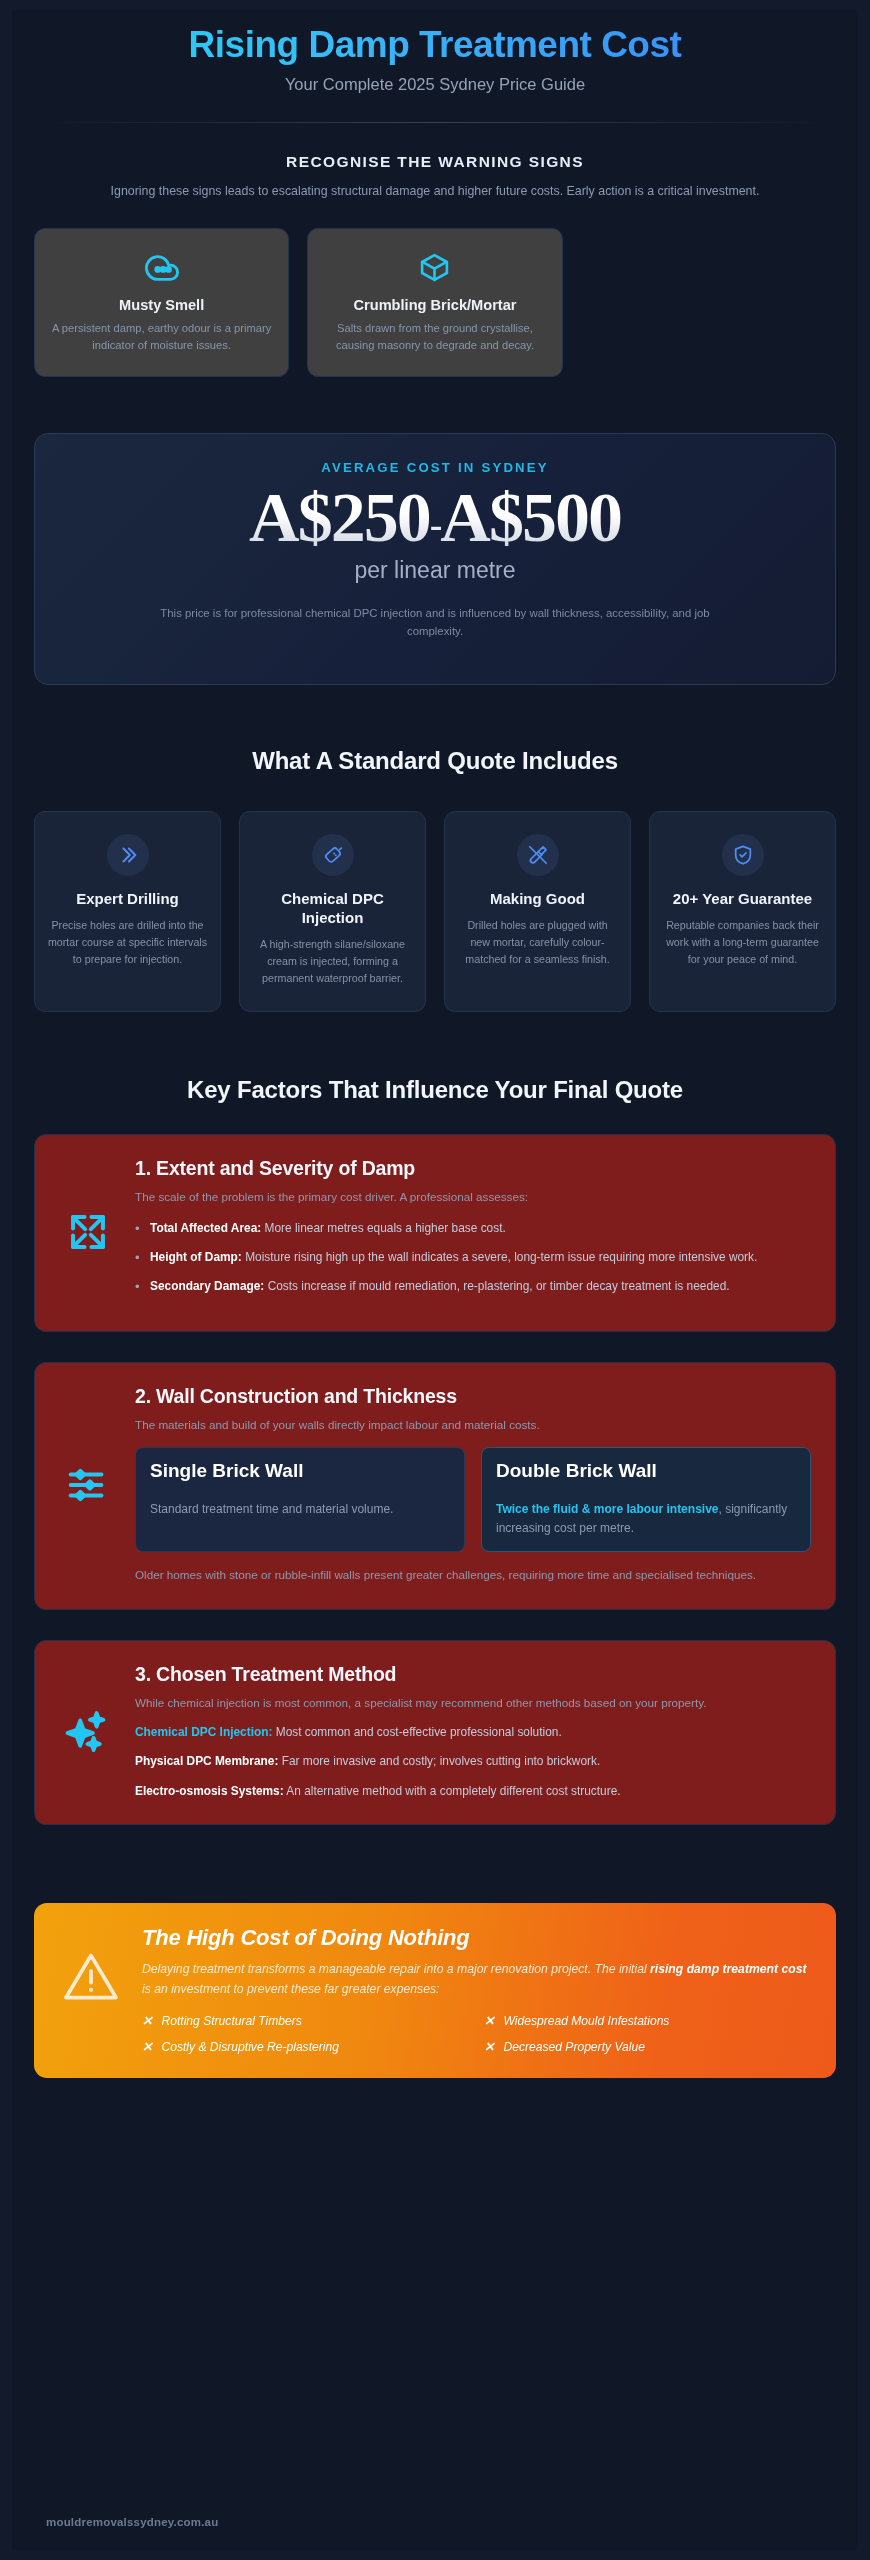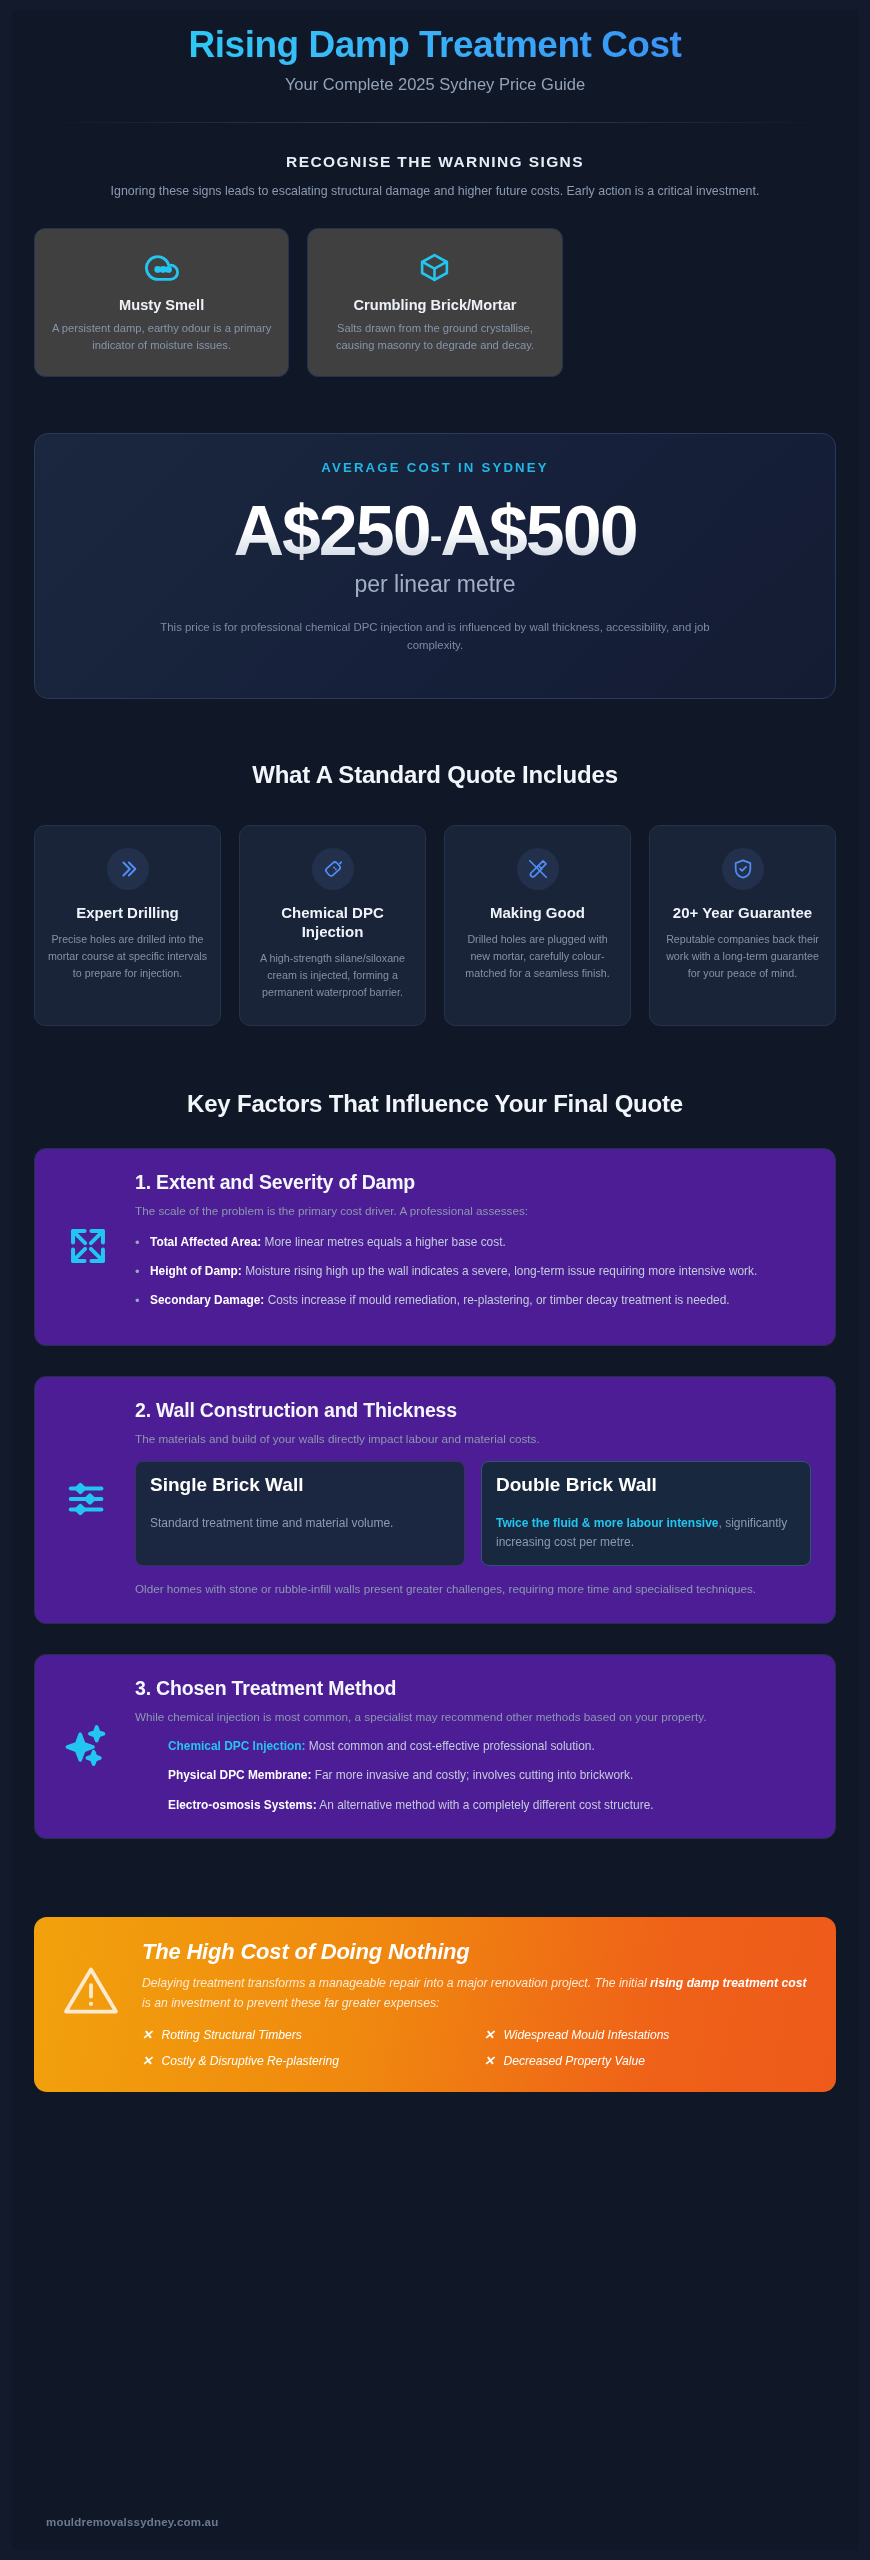--- a/index.html
+++ b/index.html
@@ -65,26 +65,27 @@
   .hero{
     border:1px solid #2a3a58; border-radius:14px;
     background:linear-gradient(135deg,#1b273f 0%, #16203a 55%, #131c32 100%);
     padding:26px 30px 32px; text-align:center;
   }
   .hero-label{
     font-size:13.2px; font-weight:bold; letter-spacing:2.2px;
     color:#22b8e6; text-transform:uppercase;
   }
   .hero-price{
-    margin-top:20px; font-size:70px; font-weight:bold; letter-spacing:-2px;
+    margin-top:6px; font-size:70px; font-weight:bold; letter-spacing:-2px;
     line-height:1.05;
     background:linear-gradient(180deg,#ffffff 0%, #ffffff 45%, #c5cfdd 100%);
     -webkit-background-clip:text; background-clip:text;
     -webkit-text-fill-color:transparent; color:#fff;
     white-space:nowrap;
+    font-family:Liberation Serif, serif;
   }
   .hero-price .dash{ font-size:38px; vertical-align:middle; }
   .hero-unit{ margin-top:2px; font-size:23px; color:#a3b0c4; font-weight:400; }
   .hero-note{
     margin:20px auto 12px; max-width:600px;
     font-size:11.4px; line-height:1.6; color:#7d8ba1;
   }
 
   
   .sec-head{
@@ -110,21 +111,21 @@
   }
   .q-title{
     margin-top:14px; font-size:15px; font-weight:bold; color:#f0f4fa; line-height:1.25;
   }
   .q-desc{ margin-top:8px; font-size:10.7px; line-height:1.6; color:#8391a8; }
 
   
   .factors-wrap{ margin-top:64px; }
   .factor{
     margin-top:30px;
-    background:#4c1d95; border:1px solid #24314c; border-radius:12px;
+    background:#7f1d1d; border:1px solid #24314c; border-radius:12px;
     padding:22px 24px 24px;
     display:flex; gap:18px; align-items:flex-start;
   }
   .f-icon{
     flex:0 0 58px; display:flex; align-items:center; justify-content:center;
     align-self:center;
   }
   .f-body{ flex:1; min-width:0; }
   .f-title{ font-size:19.5px; font-weight:bold; color:#f3f7fc; letter-spacing:-0.2px; }
   .f-sub{ margin-top:8px; font-size:11.7px; color:#8b99ae; line-height:1.5; }
@@ -144,21 +145,21 @@
     border-radius:8px; padding:12px 14px 14px;
     background:#1b2740; border:1px solid #2b3954;
   }
   .wall-box.hi{ background:#18283f; border:1px solid #2f5571; }
   .wall-name{ font-size:19px; font-weight:bold; color:#ffffff; }
   .wall-txt{ margin-top:18px; font-size:12px; line-height:1.55; color:#8c9ab0; }
   .wall-txt b{ color:#22c6f0; font-weight:bold; }
   .f-foot{ margin-top:14px; font-size:11.7px; line-height:1.62; color:#8b99ae; }
 
   
-  .m-line{ margin-top:11px; font-size:11.9px; line-height:1.55; color:#c3ccdb;margin-left:33px; }
+  .m-line{ margin-top:11px; font-size:11.9px; line-height:1.55; color:#c3ccdb; }
   .m-line b{ color:#ffffff; font-weight:bold; }
   .m-line b.cyan{ color:#22c6f0; }
 
   
   .warn-wrap{ margin-top:78px;font-style:italic; }
   .warn{
     border-radius:13px;
     background:linear-gradient(100deg,#f2a20c 0%, #f0880f 42%, #ef6118 78%, #ee5a1b 100%);
     padding:22px 26px 24px;
     display:flex; gap:20px; align-items:flex-start;

